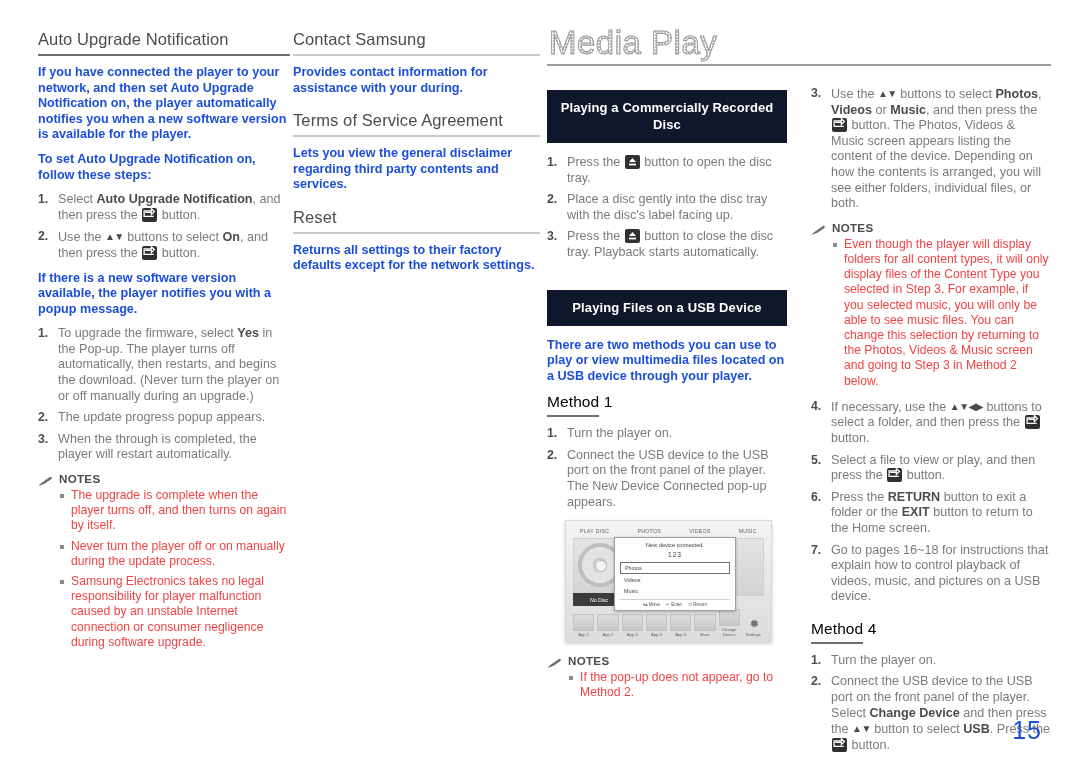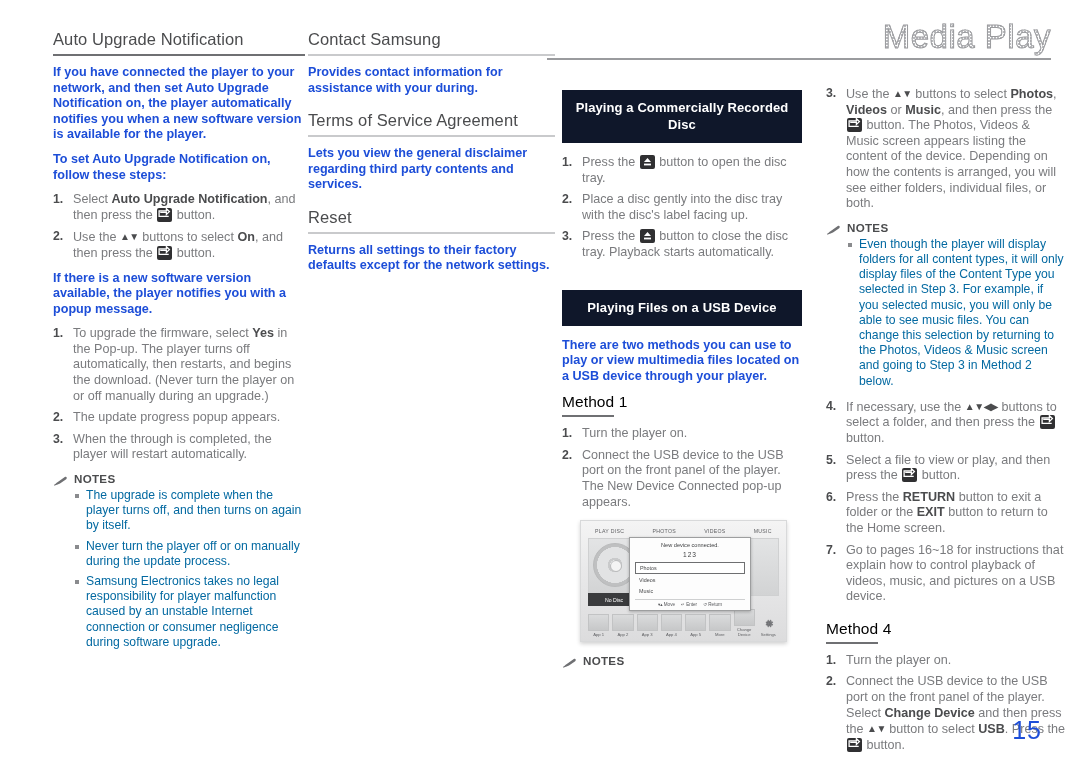--- a/index.html
+++ b/index.html
@@ -5,21 +5,21 @@
   html,body{margin:0;padding:0;background:#ffffff;}
   body{
     width:1080px;height:761px;position:relative;overflow:hidden;
     font-family:"Liberation Sans","DejaVu Sans",sans-serif;
     color:#77787b;
     -webkit-font-smoothing:antialiased;
   }
   .page{position:absolute;inset:0;}
 
   
-  .col{position:absolute;top:30px;margin-left:15px;}
+  .col{position:absolute;top:30px;}
   .col1{left:38px;width:252px;}
   .col2{left:293px;width:247px;}
   .col3{left:547px;width:240px;}
   .col4{left:811px;width:240px;}
 
   
   .sec-title{
     font-size:16.5px;color:#4b4c4e;font-weight:400;
     letter-spacing:.1px;margin:0 0 5px 0;line-height:1.15;
   }
@@ -49,28 +49,28 @@
   }
 
   
   .notes{margin:4px 0 10px 0;}
   .notes-hd{display:flex;align-items:center;gap:6px;margin-bottom:3px;}
   .notes-hd .pencil{display:inline-block;width:15px;height:11px;}
   .notes-hd .lbl{font-size:11.6px;font-weight:700;color:#4b4c4e;letter-spacing:.3px;}
   ul.note-list{list-style:none;margin:0;padding:0 0 0 22px;}
   ul.note-list>li{
     position:relative;padding-left:11px;margin-bottom:5px;
-    font-size:12.2px;line-height:15.2px;color:#0369a1;
+    font-size:12.2px;line-height:15.2px;color:#ef4444;
   }
   ul.note-list>li::before{
     content:"";position:absolute;left:0;top:6px;width:4px;height:4px;background:#8a8b8e;
   }
 
   
-  .page-title-wrap{position:absolute;left:547px;top:19px;width:504px;text-align:right;}
+  .page-title-wrap{position:absolute;left:547px;top:25px;width:504px;}
   .page-title{
     font-size:33px;line-height:36px;font-weight:400;letter-spacing:.5px;
     color:transparent;
     -webkit-text-stroke:1px #9a9b9e;
     background-image:
       radial-gradient(circle at 1px 1px, #b9babd 0.9px, transparent 1px);
     background-size:3px 3px;
     -webkit-background-clip:text;
     background-clip:text;
     margin:0;padding:0 0 2px 2px;
@@ -337,20 +337,23 @@
     <div class="notes">
       <div class="notes-hd">
         <span class="pencil">
           <svg width="15" height="11" viewBox="0 0 15 11">
               <path d="M1 9.5 C3 9, 5 8.5, 7 7.5 L13.2 3.2 C14 2.6,14 1.6,13.3 1.1 C12.6 .6,11.7 .9,11.1 1.4 L4.8 5.9 C3.2 7,2 8,1 9.5 Z" fill="#6f7073"></path>
               <path d="M1 9.6 L3.1 9.1 L1.9 8.2 Z" fill="#6f7073"></path>
             </svg>
         </span>
         <span class="lbl">NOTES</span>
       </div>
+      <ul class="note-list">
+          <li>If the pop-up does not appear, go to Method 2.</li>
+        </ul>
     </div>
 
   </div>
 
   <div class="col col4" style="top:86px;">
 
     <ol class="steps">
         <li><span class="num">3.</span><span>Use the <span class="arrows">▲▼</span> buttons to select <b>Photos</b>, <b>Videos</b> or <b>Music</b>, and then press the <span class="btn-ico"><svg width="15" height="14" viewBox="0 0 15 14">
                 <path d="M3.2 4.4h6.2v2.1l3-2.9-3-2.9v2.1H2.1v5.6h9.6" fill="none" stroke="#ffffff" stroke-width="1.3"></path>
               </svg></span> button. The Photos, Videos &amp; Music screen appears listing the content of the device. Depending on how the contents is arranged, you will see either folders, individual files, or both.</span></li>

